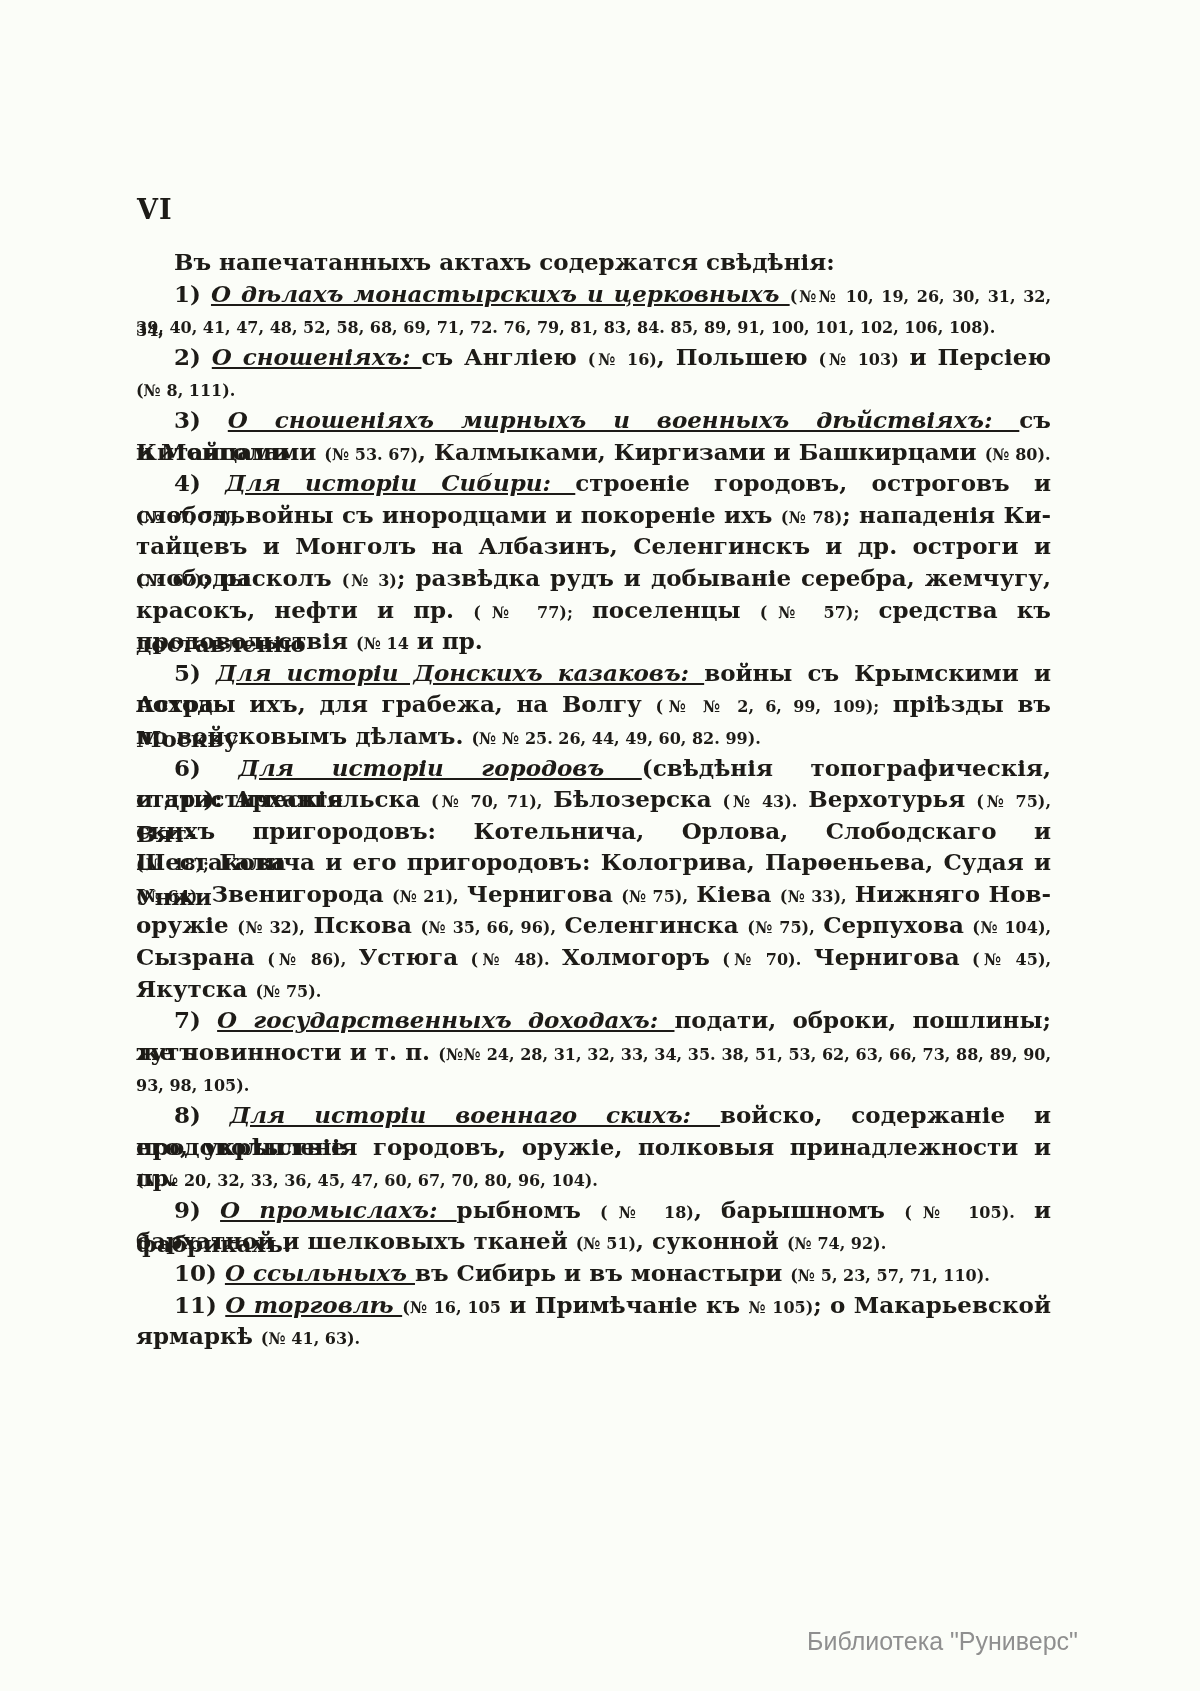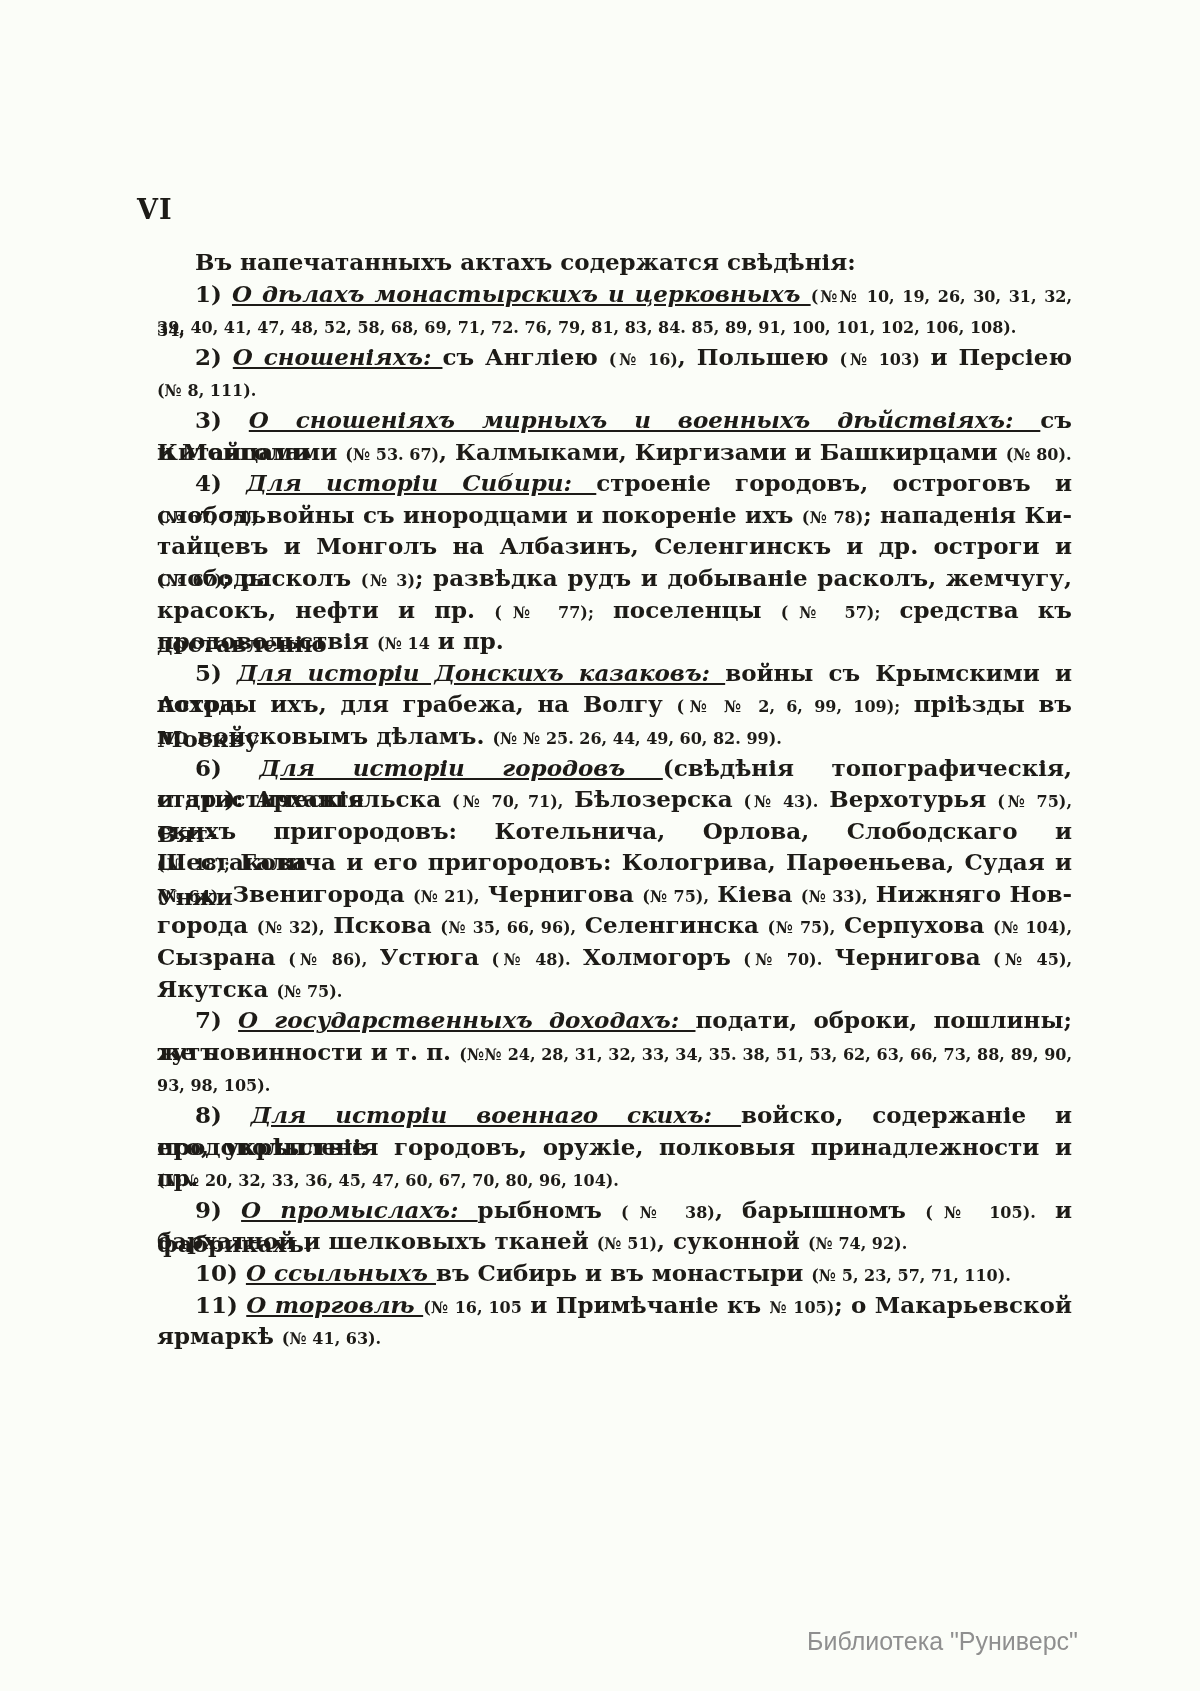--- a/index.html
+++ b/index.html
@@ -18,21 +18,20 @@
     top: 194px;
     font-size: 27px;
     font-weight: bold;
     letter-spacing: 1px;
   }
   .text-block {
     position: absolute;
     left: 136px;
     top: 246px;
     width: 915px;
-    margin-left: 21px;
   }
   .para { margin: 0; padding: 0; }
   .line {
     height: 31.6px;
     line-height: 31.6px;
     text-align: justify;
     text-align-last: justify;
     white-space: normal;
     font-size: 23px;
     font-weight: bold;
@@ -69,51 +68,51 @@
         <div class="line endline"><span class="seg-r">(№ 8, 111).</span></div>
       </div>
       <div class="para">
         <div class="line first"><span class="seg-p">3) </span><span class="seg-i">О сношеніяхъ мирныхъ и военныхъ дѣйствіяхъ: </span><span class="seg-p">съ Китайцами</span></div>
         <div class="line endline"><span class="seg-p">и Монголами </span><span class="seg-r">(№ 53. 67)</span><span class="seg-p">, Калмыками, Киргизами и Башкирцами </span><span class="seg-r">(№ 80).</span></div>
       </div>
       <div class="para">
         <div class="line first"><span class="seg-p">4) </span><span class="seg-i">Для исторіи Сибири: </span><span class="seg-p">строеніе городовъ, остроговъ и слободъ</span></div>
         <div class="line"><span class="seg-r">(№ 67, 75);</span><span class="seg-p"> войны съ инородцами и покореніе ихъ </span><span class="seg-r">(№ 78)</span><span class="seg-p">; нападенія Ки-</span></div>
         <div class="line"><span class="seg-p">тайцевъ и Монголъ на Албазинъ, Селенгинскъ и др. остроги и слободы</span></div>
-        <div class="line"><span class="seg-r">(№ 67)</span><span class="seg-p">; расколъ </span><span class="seg-r">(№ 3)</span><span class="seg-p">; развѣдка рудъ и добываніе расколъ, жемчугу,</span></div>
+        <div class="line"><span class="seg-r">(№ 67)</span><span class="seg-p">; расколъ </span><span class="seg-r">(№ 3)</span><span class="seg-p">; развѣдка рудъ и добываніе серебра, жемчугу,</span></div>
         <div class="line"><span class="seg-p">красокъ, нефти и пр. </span><span class="seg-r">(№ 77);</span><span class="seg-p"> поселенцы </span><span class="seg-r">(№ 57);</span><span class="seg-p"> средства къ доставленію</span></div>
         <div class="line endline"><span class="seg-p">продовольствія </span><span class="seg-r">(№ 14</span><span class="seg-p"> и пр.</span></div>
       </div>
       <div class="para">
         <div class="line first"><span class="seg-p">5) </span><span class="seg-i">Для исторіи Донскихъ казаковъ: </span><span class="seg-p">войны съ Крымскими и Астра-</span></div>
         <div class="line"><span class="seg-p">походы ихъ, для грабежа, на Волгу </span><span class="seg-r">(№ № 2, 6, 99, 109);</span><span class="seg-p"> пріѣзды въ Москву</span></div>
         <div class="line endline"><span class="seg-p">по войсковымъ дѣламъ. </span><span class="seg-r">(№ № 25. 26, 44, 49, 60, 82. 99).</span></div>
       </div>
       <div class="para">
         <div class="line first"><span class="seg-p">6) </span><span class="seg-i">Для исторіи городовъ </span><span class="seg-p">(свѣдѣнія топографическія, статистическія</span></div>
         <div class="line"><span class="seg-p">и др.): Архангельска </span><span class="seg-r">(№ 70, 71),</span><span class="seg-p"> Бѣлозерска </span><span class="seg-r">(№ 43).</span><span class="seg-p"> Верхотурья </span><span class="seg-r">(№ 75),</span><span class="seg-p"> Вят-</span></div>
         <div class="line"><span class="seg-p">скихъ пригородовъ: Котельнича, Орлова, Слободскаго и Шестакова</span></div>
         <div class="line"><span class="seg-r">(№ 18);</span><span class="seg-p"> Галича и его пригородовъ: Кологрива, Парѳеньева, Судая и Унжи</span></div>
         <div class="line"><span class="seg-r">(№ 64);</span><span class="seg-p"> Звенигорода </span><span class="seg-r">(№ 21),</span><span class="seg-p"> Чернигова </span><span class="seg-r">(№ 75),</span><span class="seg-p"> Кіева </span><span class="seg-r">(№ 33),</span><span class="seg-p"> Нижняго Нов-</span></div>
-        <div class="line"><span class="seg-p">города </span><span class="seg-r">(№ 32),</span><span class="seg-p"> Пскова </span><span class="seg-r">(№ 35, 66, 96),</span><span class="seg-p"> Селенгинска </span><span class="seg-r">(№ 75),</span><span class="seg-p"> Серпухова </span><span class="seg-r">(№ 104),</span></div>
+        <div class="line"><span class="seg-p">оружіе </span><span class="seg-r">(№ 32),</span><span class="seg-p"> Пскова </span><span class="seg-r">(№ 35, 66, 96),</span><span class="seg-p"> Селенгинска </span><span class="seg-r">(№ 75),</span><span class="seg-p"> Серпухова </span><span class="seg-r">(№ 104),</span></div>
         <div class="line"><span class="seg-p">Сызрана </span><span class="seg-r">(№ 86),</span><span class="seg-p"> Устюга </span><span class="seg-r">(№ 48).</span><span class="seg-p"> Холмогоръ </span><span class="seg-r">(№ 70).</span><span class="seg-p"> Чернигова </span><span class="seg-r">(№ 45),</span></div>
         <div class="line endline"><span class="seg-p">Якутска </span><span class="seg-r">(№ 75).</span></div>
       </div>
       <div class="para">
         <div class="line first"><span class="seg-p">7) </span><span class="seg-i">О государственныхъ доходахъ: </span><span class="seg-p">подати, оброки, пошлины; тутъ</span></div>
         <div class="line"><span class="seg-p">же повинности и т. п. </span><span class="seg-r">(№№ 24, 28, 31, 32, 33, 34, 35. 38, 51, 53, 62, 63, 66, 73, 88, 89, 90,</span></div>
         <div class="line endline"><span class="seg-r">93, 98, 105).</span></div>
       </div>
       <div class="para">
         <div class="line first"><span class="seg-p">8) </span><span class="seg-i">Для исторіи военнаго скихъ: </span><span class="seg-p">войско, содержаніе и продовольствіе</span></div>
         <div class="line"><span class="seg-p">его, укрѣпленія городовъ, оружіе, полковыя принадлежности и пр.</span></div>
         <div class="line endline"><span class="seg-r">(№№ 20, 32, 33, 36, 45, 47, 60, 67, 70, 80, 96, 104).</span></div>
       </div>
       <div class="para">
-        <div class="line first"><span class="seg-p">9) </span><span class="seg-i">О промыслахъ: </span><span class="seg-p">рыбномъ </span><span class="seg-r">(№ 38)</span><span class="seg-p">, барышномъ </span><span class="seg-r">(№ 105).</span><span class="seg-p"> и фабрикахъ:</span></div>
+        <div class="line first"><span class="seg-p">9) </span><span class="seg-i">О промыслахъ: </span><span class="seg-p">рыбномъ </span><span class="seg-r">(№ 18)</span><span class="seg-p">, барышномъ </span><span class="seg-r">(№ 105).</span><span class="seg-p"> и фабрикахъ:</span></div>
         <div class="line endline"><span class="seg-p">бархатной и шелковыхъ тканей </span><span class="seg-r">(№ 51)</span><span class="seg-p">, суконной </span><span class="seg-r">(№ 74, 92).</span></div>
       </div>
       <div class="para">
         <div class="line first endline"><span class="seg-p">10) </span><span class="seg-i">О ссыльныхъ </span><span class="seg-p">въ Сибирь и въ монастыри </span><span class="seg-r">(№ 5, 23, 57, 71, 110).</span></div>
       </div>
       <div class="para">
         <div class="line first"><span class="seg-p">11) </span><span class="seg-i">О торговлѣ </span><span class="seg-r">(№ 16, 105</span><span class="seg-p"> и Примѣчаніе къ </span><span class="seg-r">№ 105)</span><span class="seg-p">; о Макарьевской</span></div>
         <div class="line endline"><span class="seg-p">ярмаркѣ </span><span class="seg-r">(№ 41, 63).</span></div>
       </div>
     </div>

